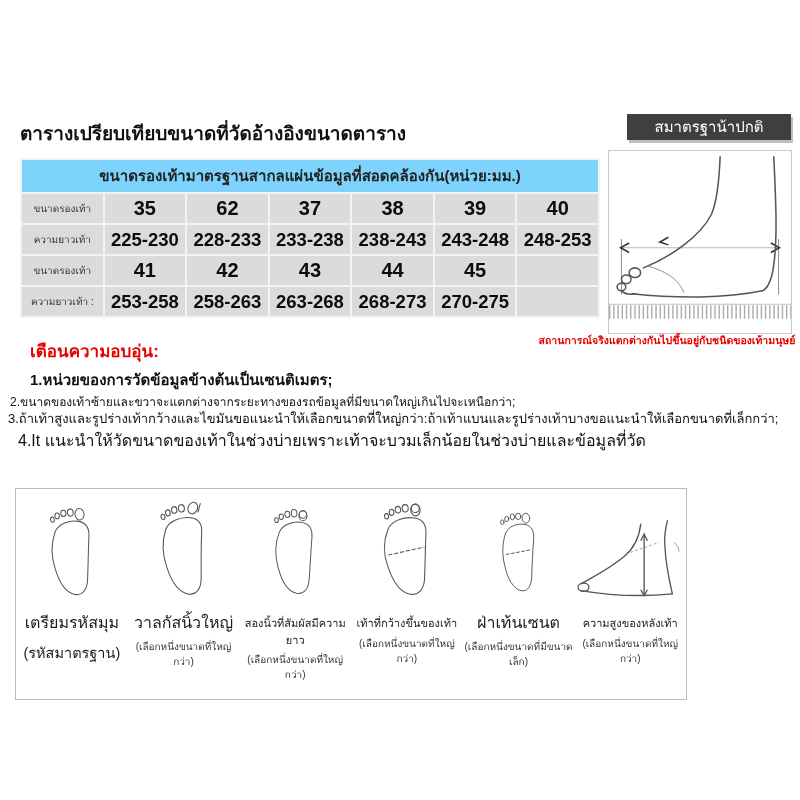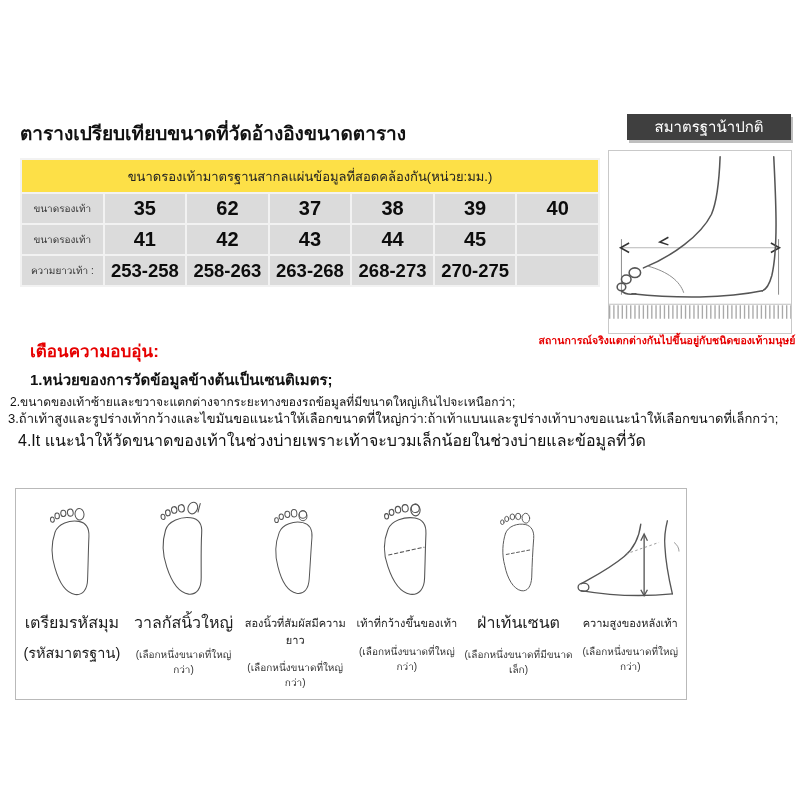--- a/index.html
+++ b/index.html
@@ -17,21 +17,21 @@
   .badge{left:627px;top:114px;width:164px;height:26px;background:#3f3f3f;color:#fff;
     font-size:15px;display:flex;align-items:center;justify-content:center;
     box-shadow:2px 3px 0 rgba(0,0,0,.25);}
 
   
   .size-table-wrap{left:20px;top:158px;width:580px;}
   table.size-table{border-collapse:collapse;width:580px;border:1px solid #c6c6c6;
     background:#dbdbdb;table-layout:fixed;}
   table.size-table td,table.size-table th{border:2px solid #f2f2f2;background:#dbdbdb;
     text-align:center;vertical-align:middle;padding:0;}
-  table.size-table th.tbl-header{background:#fde047;font-size:13px;font-weight:normal;
+  table.size-table th.tbl-header{background:#7dd3fc;font-size:15px;font-weight:bold;
     color:#222;height:32px;}
   td.row-label{font-size:10px;color:#333;width:93px;}
   td.num{font-size:20px;font-weight:bold;color:#0c0c0c;height:29px;letter-spacing:0;}
   td.range{font-size:18.5px;font-weight:bold;color:#0c0c0c;height:29px;}
 
   
   .foot-panel{left:608px;top:150px;width:182px;height:182px;border:1px solid #c9c9c9;background:#fff;}
   .foot-panel svg{display:block;width:100%;height:100%;}
 
   
@@ -47,21 +47,21 @@
 
   
   .foot-types-panel{left:15px;top:488px;width:672px;height:212px;border:1px solid #b9b9b9;
     background:#fff;display:flex;align-items:flex-start;justify-content:space-around;
     padding-top:12px;box-sizing:border-box;}
   .foot-type{width:124px;text-align:center;}
   .foot-type .art{height:100px;display:flex;align-items:flex-end;justify-content:center;}
   .foot-type .t-lg{font-size:16px;color:#1c1c1c;margin-top:10px;line-height:1.5;}
   .foot-type .t-sm{font-size:11px;color:#1c1c1c;margin-top:14px;line-height:1.5;}
   .foot-type .s-lg{font-size:14.5px;color:#1c1c1c;margin-top:6px;}
-  .foot-type .s-sm{font-size:10px;color:#333;margin-top:12px;}
+  .foot-type .s-sm{font-size:10px;color:#333;margin-top:4px;}
   svg .ln{fill:none;stroke:#555;stroke-width:1.6;stroke-linecap:round;stroke-linejoin:round;}
   svg .thin{fill:none;stroke:#888;stroke-width:1;}
 </style>
 </head>
 <body>
 
 <div>
 
   <div class="abs page-title">ตารางเปรียบเทียบขนาดที่วัดอ้างอิงขนาดตาราง</div>
 
@@ -74,20 +74,29 @@
         <th class="tbl-header" colspan="7">ขนาดรองเท้ามาตรฐานสากลแผ่นข้อมูลที่สอดคล้องกัน(หน่วย:มม.)</th>
       </tr>
       <tr>
         <td class="row-label">ขนาดรองเท้า</td>
         <td class="num">35</td>
         <td class="num">62</td>
         <td class="num">37</td>
         <td class="num">38</td>
         <td class="num">39</td>
         <td class="num">40</td>
+      </tr>
+      <tr>
+        <td class="row-label">ความยาวเท้า</td>
+        <td class="range">225-230</td>
+        <td class="range">228-233</td>
+        <td class="range">233-238</td>
+        <td class="range">238-243</td>
+        <td class="range">243-248</td>
+        <td class="range">248-253</td>
       </tr>
       <tr>
         <td class="row-label">ขนาดรองเท้า</td>
         <td class="num">41</td>
         <td class="num">42</td>
         <td class="num">43</td>
         <td class="num">44</td>
         <td class="num">45</td>
         <td class="num"></td>
       </tr>

